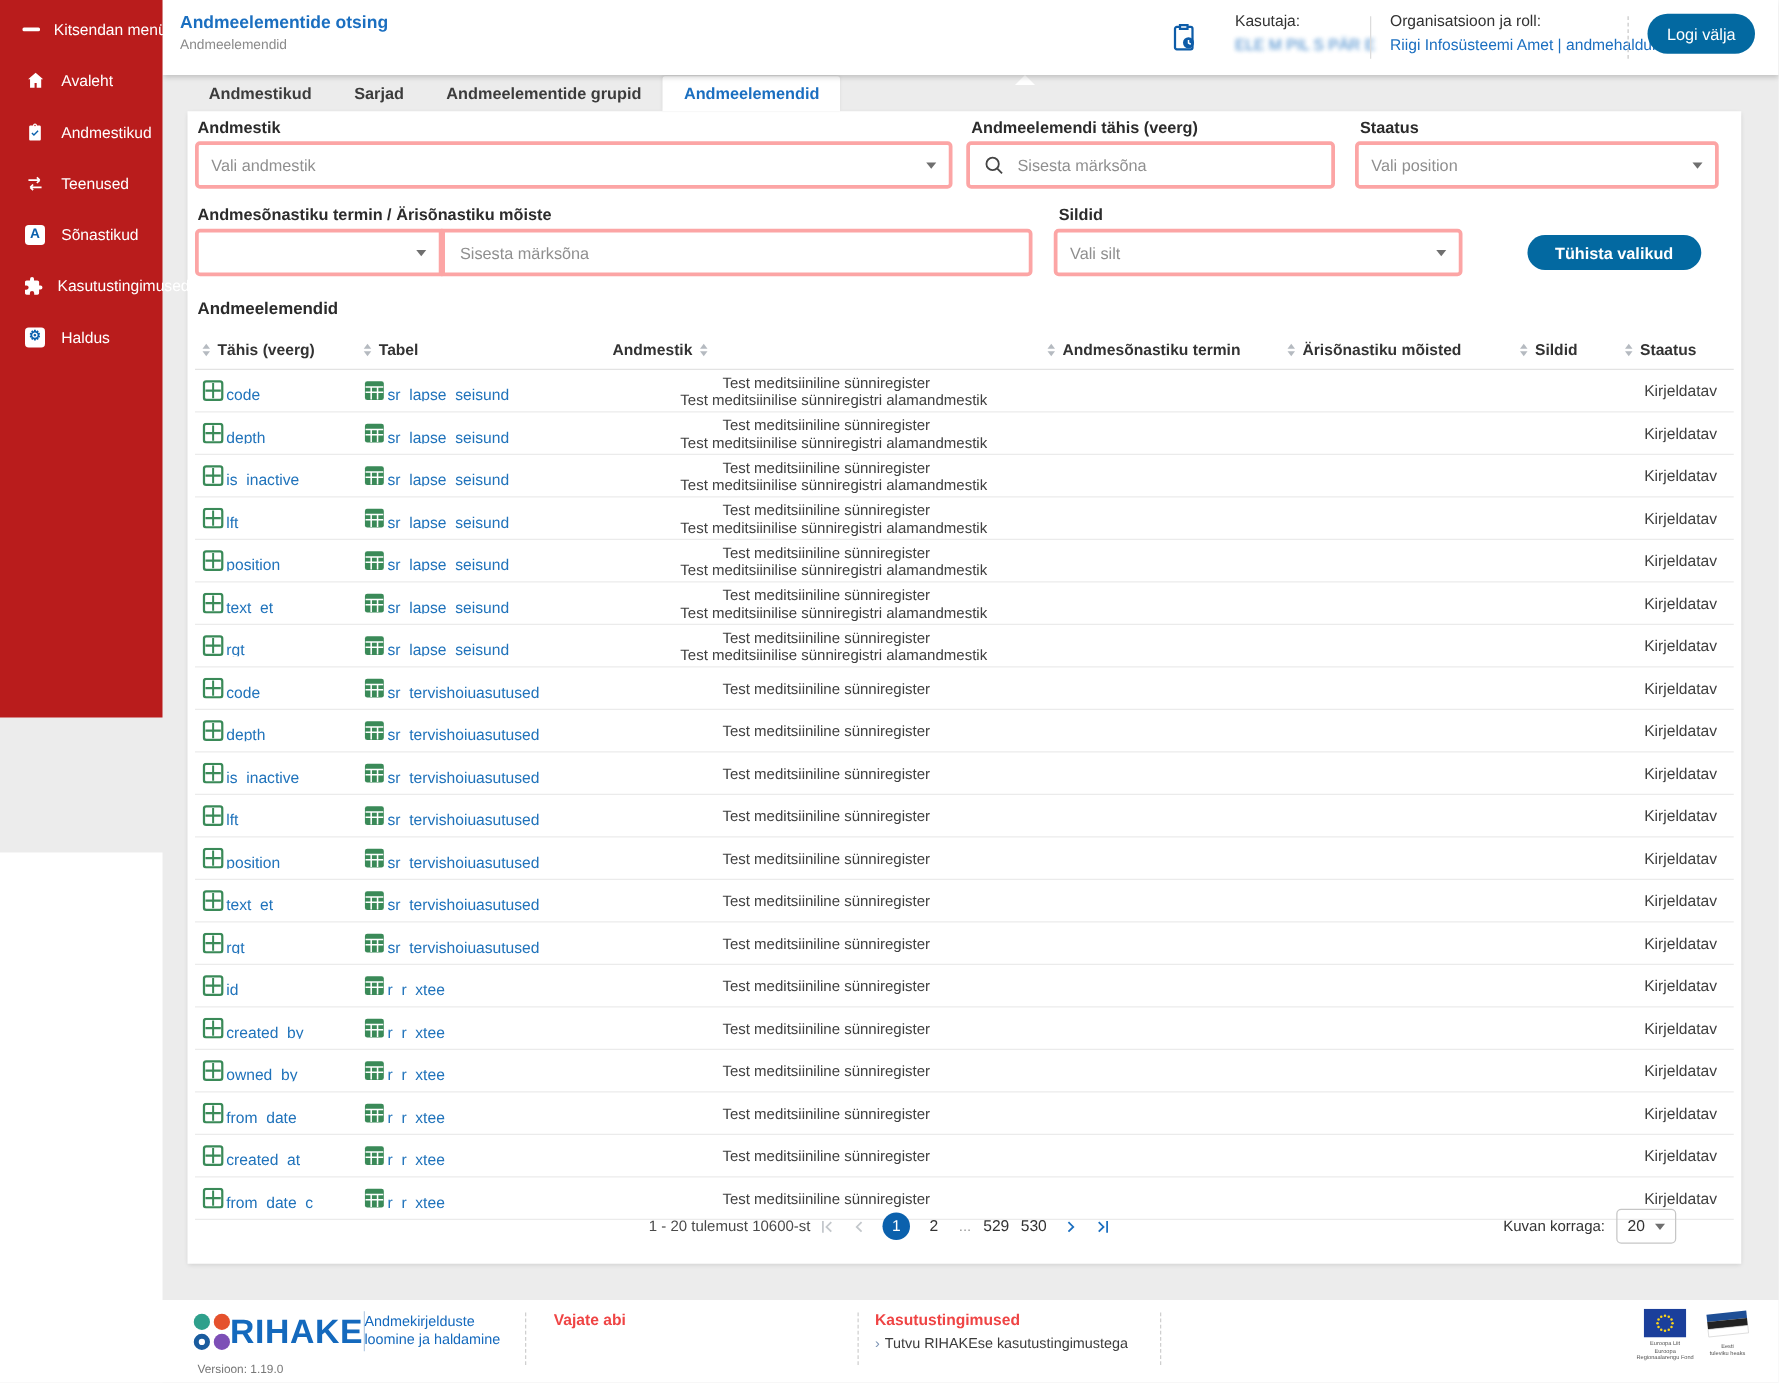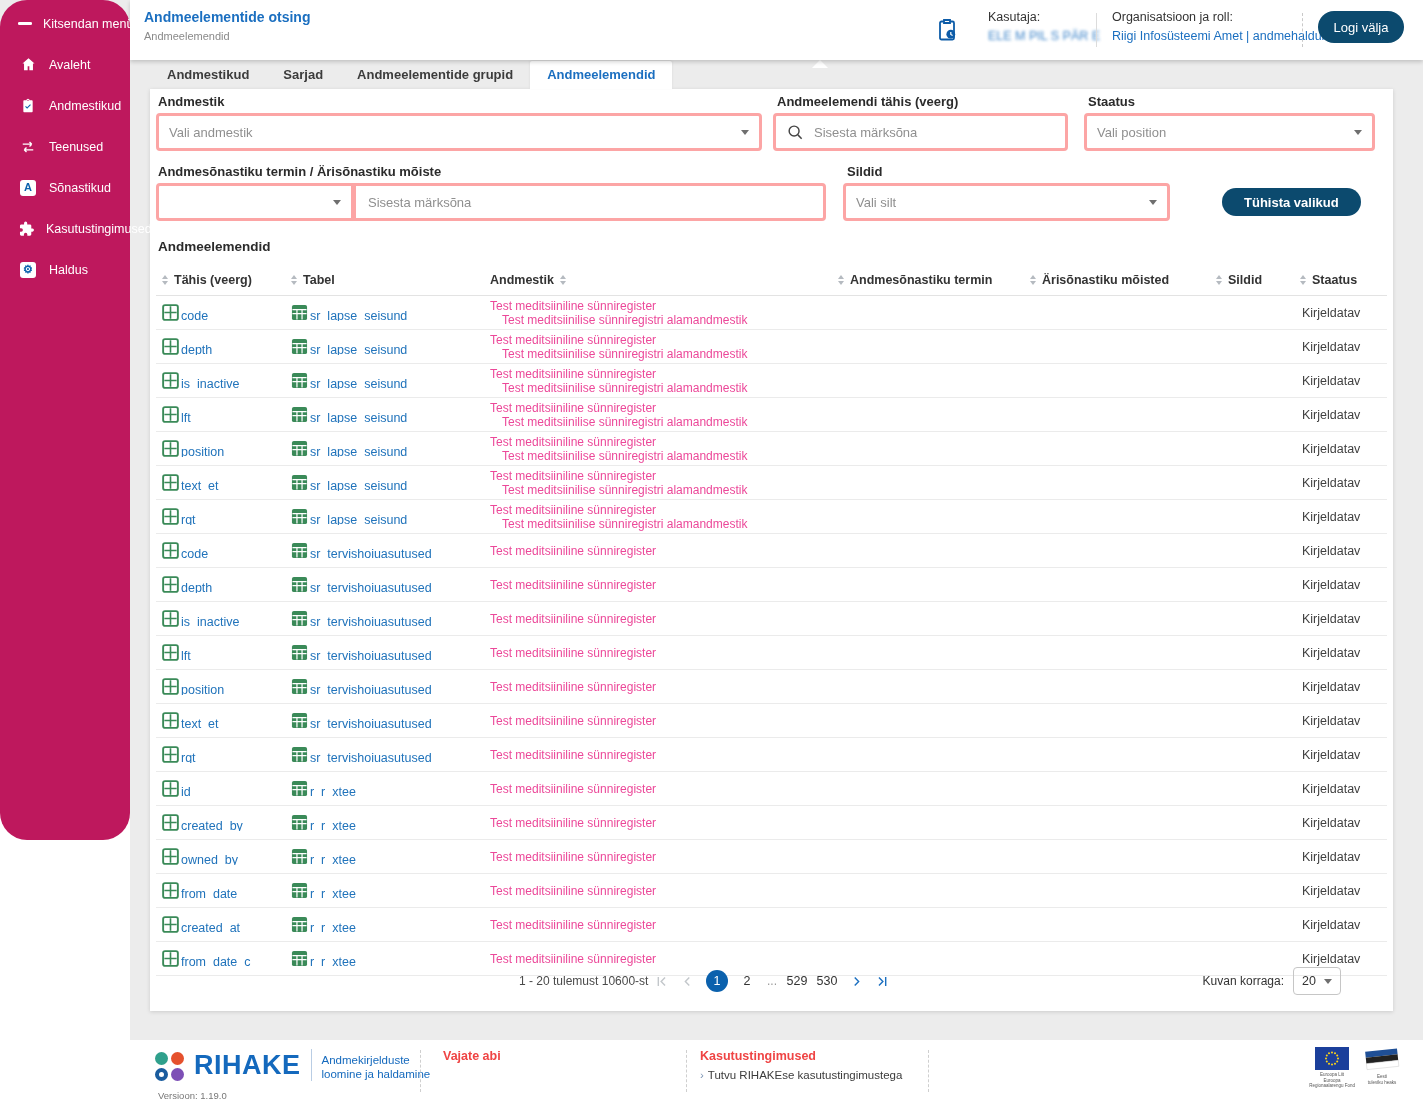--- a/index.html
+++ b/index.html
@@ -1,20 +1,20 @@
 <!DOCTYPE html>
 <html><head>
 <meta charset="utf-8">
 <style>
   html,body{margin:0;padding:0;}
   body{width:1423px;height:1106px;position:relative;overflow:hidden;background:#ececec;
        font-family:"Liberation Sans",sans-serif;color:#333;}
   a{text-decoration:none;cursor:pointer;}
   
-  .sidebar{position:absolute;left:0;top:0;width:130px;height:840px;background:#be185d;z-index:5;border-radius:27px;}
+  .sidebar{position:absolute;left:0;top:0;width:130px;height:574px;background:#b91c1c;z-index:5;}
   .sidebar-under{position:absolute;left:0;top:682px;width:130px;bottom:0;background:#fff;}
   .side-item{display:flex;align-items:center;height:41px;padding-left:18px;cursor:pointer;}
   .side-item:first-child{margin-top:3px;}
   .side-icon{width:20px;display:flex;justify-content:center;align-items:center;}
   .side-label{color:#fff;font-size:12.5px;margin-left:11px;white-space:nowrap;}
   .icon-box{width:16px;height:16px;background:#fff;border-radius:3px;display:flex;align-items:center;justify-content:center;color:#0b61ad;font-weight:bold;font-size:11px;line-height:1;}
   .minus-bar{width:14px;height:2.4px;border-radius:1.2px;background:#fff;}
   
   .topbar{position:absolute;left:130px;top:0;right:0;height:60px;background:#fff;box-shadow:0 2px 4px rgba(0,0,0,.18);z-index:4;}
   .page-head{position:absolute;left:14px;top:9px;}
@@ -22,21 +22,21 @@
   .breadcrumb{color:#8a8a8a;font-size:11px;margin-top:5px;}
   .clip-icon{position:absolute;left:805px;top:17px;cursor:pointer;}
   .notch{position:absolute;left:812px;top:60px;width:0;height:0;border-left:8px solid transparent;border-right:8px solid transparent;border-bottom:8px solid #fff;}
   .user-block{position:absolute;left:858px;top:10px;font-size:12.5px;}
   .user-name{color:#1b6fc0;margin-top:5px;filter:blur(1.6px);opacity:.85;}
   .org-block{position:absolute;left:982px;top:10px;font-size:12.5px;}
   .org-value{color:#1b6fc0;display:inline-block;margin-top:5px;}
   .vsep{position:absolute;top:13px;height:34px;border-left:1px solid #dcdcdc;}
   .vsep.solid{left:966px;}
   .vsep.dotted{left:1172px;border-left:1px dashed #c9c9c9;}
-  .pill{background:#0c4a6e;color:#fff;border:none;border-radius:18px;font-family:inherit;font-size:13px;cursor:pointer;}
+  .pill{background:#0369a1;color:#fff;border:none;border-radius:18px;font-family:inherit;font-size:13px;cursor:pointer;}
   .logout{position:absolute;left:1188px;top:11px;width:86px;height:32px;}
   
   .tabs{position:absolute;left:150px;top:61px;height:28px;display:flex;z-index:3;}
   .tab{padding:0 17px;line-height:28px;font-size:13px;font-weight:600;color:#3c3c3c;cursor:pointer;white-space:nowrap;}
   .tab.active{background:#fff;color:#1b6fc0;border-radius:2px 2px 0 0;box-shadow:0 -1px 3px rgba(0,0,0,.08);}
   
   .card{position:absolute;left:150px;top:89px;width:1243px;height:922px;background:#fff;box-shadow:0 1px 4px rgba(0,0,0,.14);z-index:2;}
   .flabel{position:absolute;font-size:13px;font-weight:600;color:#2b2b2b;white-space:nowrap;}
   .field{position:absolute;height:38px;background:#fff;border:3px solid #fca5a5;border-radius:4px;display:flex;align-items:center;padding:0 10px;box-sizing:border-box;font-size:13px;color:#8f8f8f;cursor:pointer;}
   .field input{border:none;outline:none;flex:1;font:inherit;color:#333;background:transparent;min-width:0;}
@@ -47,51 +47,51 @@
   .f-staatus{left:934px;top:24px;width:291px;}
   .f-termsel{left:6px;top:94px;width:198px;border-radius:4px 0 0 4px;}
   .f-termin{left:203px;top:94px;width:473px;border-radius:0 4px 4px 0;}
   .f-sildid{left:693px;top:94px;width:327px;}
   .l-andmestik{left:8px;top:5px;} .l-tahis{left:627px;top:5px;} .l-staatus{left:938px;top:5px;}
   .l-termin{left:8px;top:75px;} .l-sildid{left:697px;top:75px;}
   .clear-btn{position:absolute;left:1072px;top:99px;height:28px;padding:4px 22px;font-weight:600;}
   .search-glyph{margin-right:8px;display:flex;}
   
   .section-title{position:absolute;left:8px;top:150px;font-size:13.5px;font-weight:600;color:#2b2b2b;}
-  .tgrid{display:grid;grid-template-columns:129px 199px 348px 192px 186px 84px 1fr;align-items:center;}
+  .tgrid{display:grid;grid-template-columns:129px 199px 348px 192px 186px 84px 1fr;align-items:center;text-align:center;}
   .thead{position:absolute;left:6px;top:176px;width:1231px;height:30px;border-bottom:1px solid #e3e3e3;}
   .th{display:flex;align-items:center;gap:6px;font-size:12.5px;font-weight:600;color:#333;padding-left:6px;}
   .sort{display:inline-flex;flex-direction:column;gap:2px;cursor:pointer;}
   .sort::before{content:"";width:0;height:0;border:3.2px solid transparent;border-bottom:4px solid #b5bac0;}
   .sort::after{content:"";width:0;height:0;border:3.2px solid transparent;border-top:4px solid #b5bac0;}
   #tbody{position:absolute;left:6px;top:207px;width:1231px;}
   .trow{height:33px;border-bottom:1px solid #ebebeb;}
   .td{padding-left:6px;overflow:hidden;}
   .ident{display:flex;align-items:flex-end;gap:2px;}
   .ident .gicon{display:flex;}
   .tlink{color:#2073bb;font-size:12.5px;transform:translateY(2px);white-space:nowrap;}
   .andm{display:flex;flex-direction:column;justify-content:center;line-height:14px;height:33px;}
-  .alink{color:#ec4899;font-size:12px;white-space:nowrap;}
+  .alink{color:#404040;font-size:12px;white-space:nowrap;}
   .alink.l2{margin-left:12px;}
   .status{font-size:12.5px;color:#3f3f3f;padding-left:8px;}
   
   .pagination{position:absolute;left:6px;top:867px;width:1231px;height:50px;font-size:12px;color:#4a4a4a;}
   .results{position:absolute;left:363px;line-height:50px;}
   .pager{position:absolute;left:497px;top:0;height:50px;display:flex;align-items:center;gap:9px;}
   .pnav{display:flex;align-items:center;cursor:pointer;color:#1b6fc0;}
   .pnav.disabled{color:#c3c7cb;cursor:default;}
   .pnum{min-width:22px;height:22px;border-radius:11px;display:inline-flex;align-items:center;justify-content:center;font-size:12.5px;color:#333;cursor:pointer;margin:0 1px;}
   .pnum.active{background:#0b61ad;color:#fff;}
   .pdots{color:#9a9a9a;margin:0 2px;}
   #pages{display:inline-flex;align-items:center;gap:6px;}
   .perpage{position:absolute;right:46px;top:0;height:50px;display:flex;align-items:center;gap:9px;color:#333;}
   .pp-select{width:48px;height:28px;border:1px solid #c6c6c6;border-radius:4px;display:flex;align-items:center;padding:0 8px;box-sizing:border-box;font-size:12.5px;cursor:pointer;}
   
   .footer{position:absolute;left:0;right:0;top:1040px;height:66px;background:#fff;z-index:6;}
-  .logo-block{position:absolute;left:155px;top:9px;display:flex;align-items:flex-end;gap:10px;}
+  .logo-block{position:absolute;left:155px;top:9px;display:flex;align-items:center;}
   .dots{display:grid;grid-template-columns:13px 13px;grid-template-rows:13px 13px;gap:3px;}
   .dot{width:13px;height:13px;border-radius:50%;box-sizing:border-box;}
   .d1{background:#2fa08c;} .d2{background:#e5512d;}
   .d3{background:transparent;border:4px solid #1a5c9e;} .d4{background:#7d4fb6;}
   .brand{color:#1469bd;font-size:27px;font-weight:600;letter-spacing:.5px;}
   .brand-sep{width:1px;height:32px;background:#b9cde4;}
   .tagline{color:#1469bd;font-size:11.5px;line-height:14px;}
   .version{position:absolute;left:158px;top:50px;font-size:9.5px;color:#777;text-align:center;}
   .fsep{position:absolute;top:10px;height:42px;border-left:1px dashed #cfcfcf;}
   .fs1{left:420px;} .fs2{left:686px;} .fs3{left:928px;}

